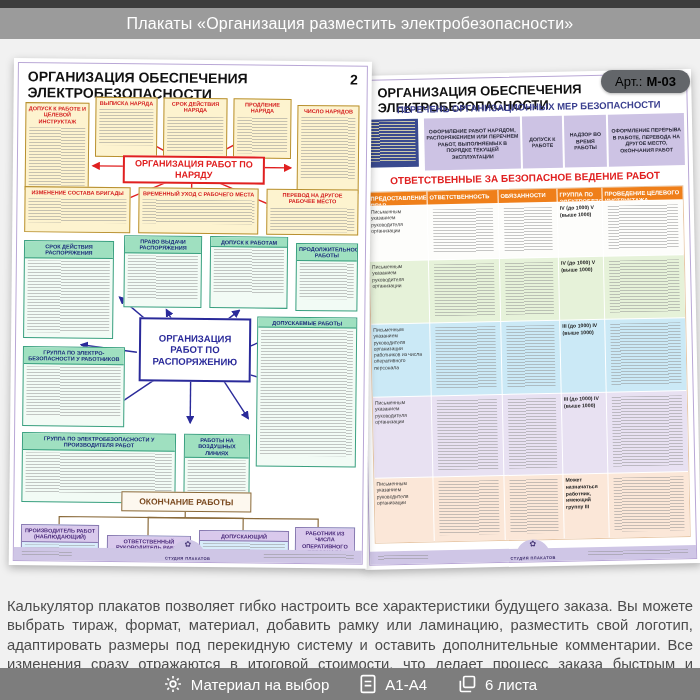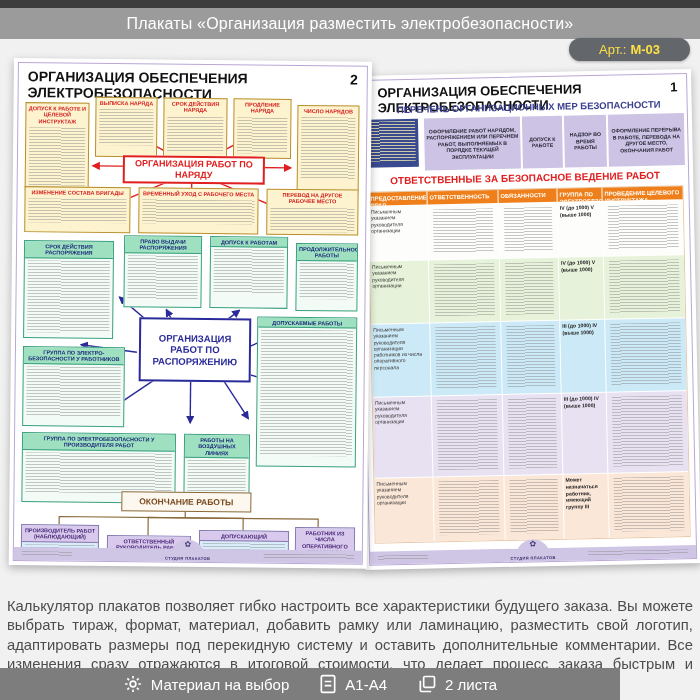--- a/index.html
+++ b/index.html
@@ -3,22 +3,22 @@
 <meta charset="utf-8">
 <style>
   html,body{margin:0;padding:0;}
   body{width:700px;height:700px;position:relative;overflow:hidden;
        background:#f1f1f1;font-family:"Liberation Sans",sans-serif;}
   
   .top-strip{position:absolute;left:0;top:0;width:700px;height:8px;background:#3c3c3c;}
   .title-bar{position:absolute;left:0;top:8px;width:700px;height:31px;background:#9b9b9b;
              display:flex;align-items:center;justify-content:center;}
   .title-bar span{color:#fff;font-size:16px;letter-spacing:.2px;}
-  .art-badge{position:absolute;top:38px;right:10px;z-index:9;background:#63666a;color:#fde047;
-             border-radius:13px;padding:4px 30px;font-size:13px;box-shadow:0 1px 3px rgba(0,0,0,.3);}
+  .art-badge{position:absolute;top:70px;right:10px;z-index:9;background:#63666a;color:#000000;
+             border-radius:13px;padding:4px 14px;font-size:13px;box-shadow:0 1px 3px rgba(0,0,0,.3);}
   .art-badge b{font-weight:bold;margin-left:4px;}
   
   .poster{position:absolute;background:#fff;box-shadow:0 3px 9px rgba(0,0,0,.28);}
   .poster-inner{position:absolute;left:4px;top:4px;right:4px;bottom:4px;border:1px solid #b9a7d6;}
   #posterL{left:14px;top:58px;width:358px;height:507px;z-index:2;transform:rotate(.6deg);transform-origin:left top;}
   #posterR{left:355px;top:76px;width:336px;height:494px;z-index:1;transform:rotate(-1.2deg);transform-origin:left top;}
   .p-title{position:absolute;left:14px;right:14px;top:10px;display:flex;justify-content:space-between;
            font-weight:bold;color:#111;}
   #posterL .p-title{font-size:14px;}
   #posterR .p-title{font-size:13px;padding-left:8px;}
@@ -50,21 +50,21 @@
   .tbl-heading{position:absolute;left:0;right:0;text-align:center;color:#e02020;font-weight:bold;font-size:10px;}
   .tbl{position:absolute;left:10px;right:10px;display:grid;grid-template-columns:58px 70px 58px 44px 1fr;
        gap:1px;background:#fff;border:1px solid #e8c8a8;z-index:2;}
   .tbl .cell{overflow:hidden;padding:2px;}
   .tbl .hc{background:#ef7f1a;color:#fff;font-weight:bold;font-size:5.8px;line-height:1.25;padding:3px 2px;}
   .grant{font-size:5px;color:#333;line-height:1.25;}
   .group{font-size:5.2px;font-weight:bold;color:#222;line-height:1.3;}
   
   .desc{position:absolute;left:7px;right:7px;top:582px;font-size:14.8px;line-height:1.32;color:#4d4d4d;
         text-align:justify;}
-  .bottom-bar{position:absolute;left:0;bottom:0;width:620px;height:32px;background:#7d7d7d;
+  .bottom-bar{position:absolute;left:0;bottom:0;width:700px;height:32px;background:#7d7d7d;
               display:flex;align-items:center;justify-content:center;gap:30px;z-index:5;}
   .bar-item{display:flex;align-items:center;gap:8px;color:#fff;font-size:15px;}
   .bar-item svg{display:block;}
 </style>
 </head>
 <body>
 
 <div class="top-strip"></div>
 <div class="title-bar">
   <span>Плакаты «Организация разместить электробезопасности»</span>
@@ -344,15 +344,15 @@
       <rect x="2" y="2" width="16" height="20" rx="2"></rect>
       <path d="M6 9h8M6 14h8"></path>
     </svg>
     <span>А1-А4</span>
   </div>
   <div class="bar-item">
     <svg width="20" height="20" viewBox="0 0 24 24" fill="none" stroke="#fff" stroke-width="2">
       <rect x="8" y="3" width="13" height="13" rx="1.5"></rect>
       <path d="M4 8v11.5a1.5 1.5 0 0 0 1.5 1.5H17"></path>
     </svg>
-    <span>2 листа</span>
+    <span>6 листа</span>
   </div>
 </div>
 
 </body></html>

